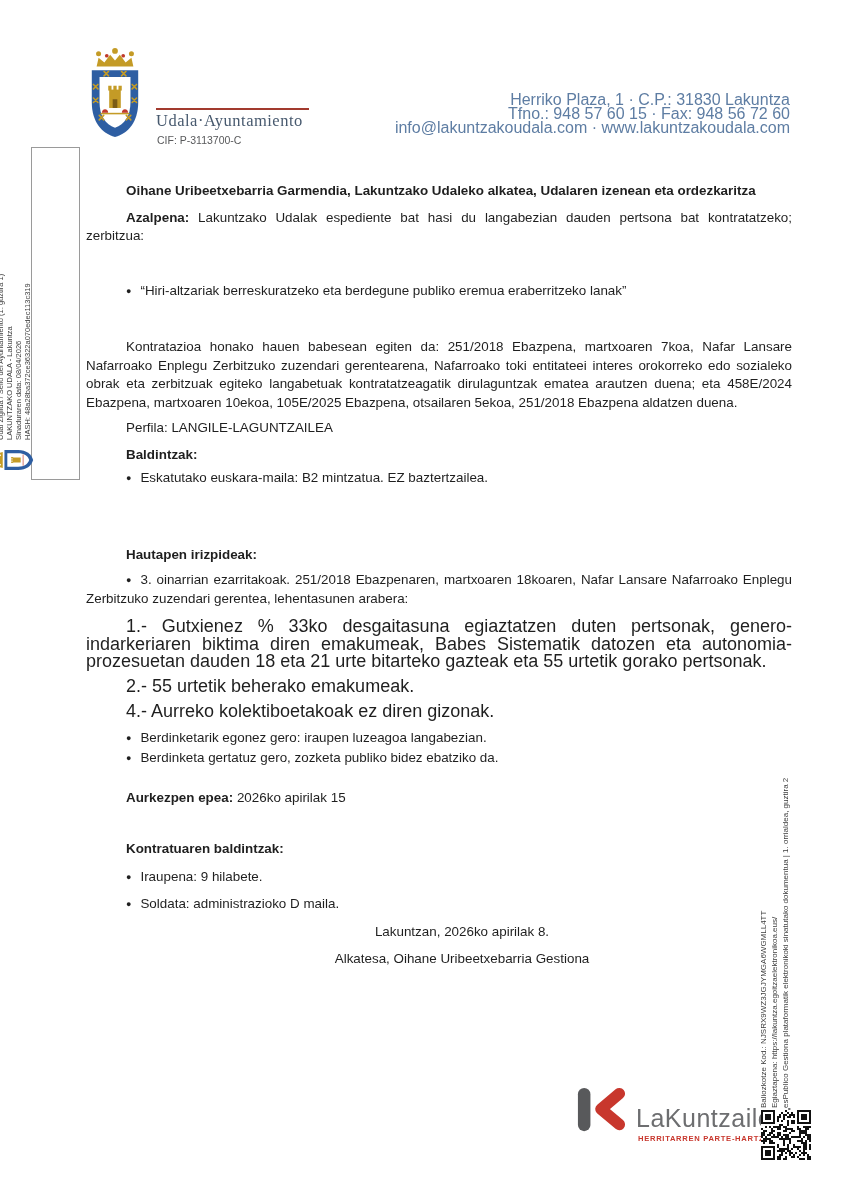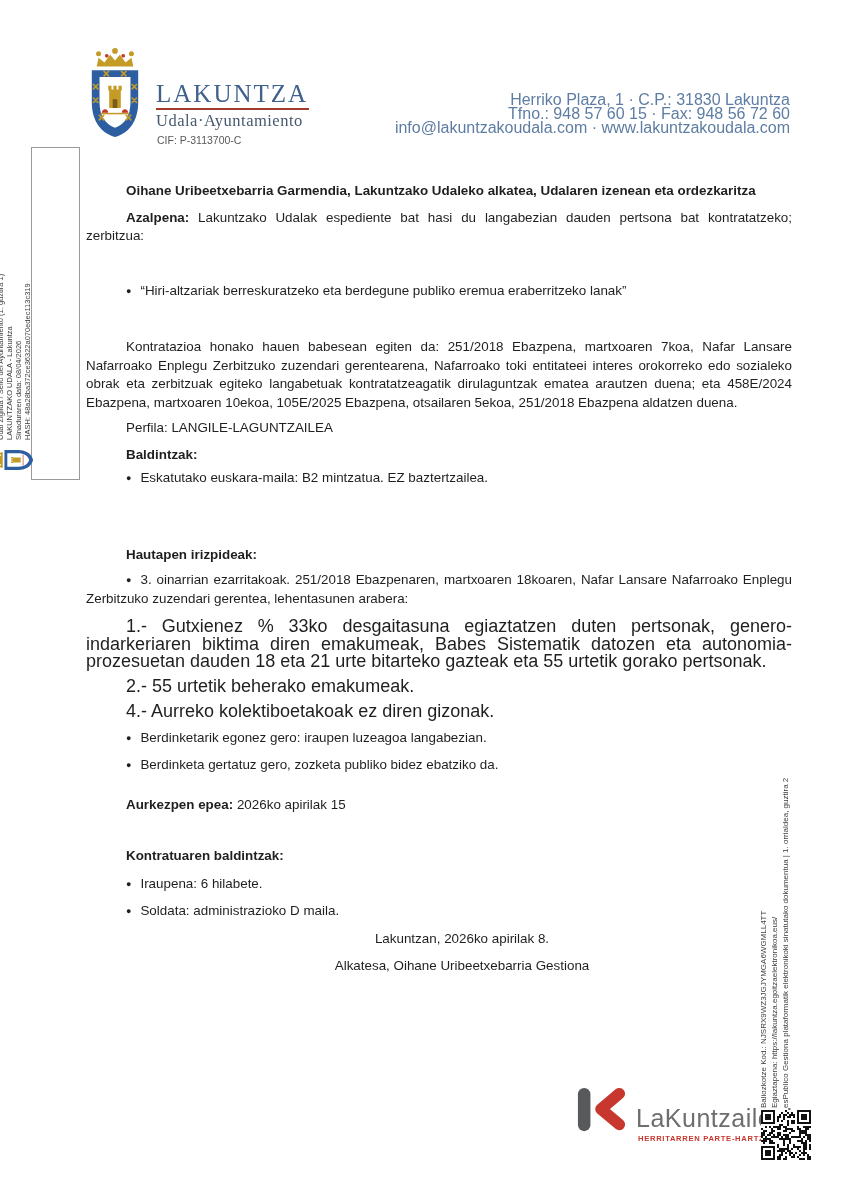--- a/index.html
+++ b/index.html
@@ -75,21 +75,20 @@
         <rect x="23" y="41" width="3.4" height="5"></rect>
         <rect x="28.3" y="41" width="3.4" height="5"></rect>
         <rect x="33.6" y="41" width="3.4" height="5"></rect>
         <rect x="15" y="69" width="30" height="1.6"></rect>
       </g>
       <rect x="27.6" y="55" width="4.8" height="9" fill="#7a5c16"></rect>
       <path d="M16.5 69 c0 -2 1.2 -3.6 3.2 -3.6 2 0 3.2 1.6 3.2 3.6 Z" fill="var(--shield-red)"></path>
       <path d="M37.1 69 c0 -2 1.2 -3.6 3.2 -3.6 2 0 3.2 1.6 3.2 3.6 Z" fill="var(--shield-red)"></path>
     </svg>
   </div>
-  <div class="wordmark">LAKUNTZA</div>
   <div class="red-rule"></div>
   <div class="subtitle">Udala·Ayuntamiento</div>
   <div class="cif">CIF: P-3113700-C</div>
   <div class="contact">
     <div>Herriko Plaza, 1 · C.P.: 31830 Lakuntza</div>
     <div>Tfno.: 948 57 60 15 · Fax: 948 56 72 60</div>
     <div>info@lakuntzakoudala.com · www.lakuntzakoudala.com</div>
   </div>
 
   <div class="seal-box"></div>
@@ -134,27 +133,27 @@
     <p class="ind" style="margin-top:58px"><span class="hd">Hautapen irizpideak:</span></p>
 
     <p class="ind" style="margin-top:7px"><span class="blt">●</span><span>3. oinarrian ezarritakoak. 251/2018 Ebazpenaren, martxoaren 18koaren, Nafar Lansare Nafarroako Enplegu Zerbitzuko zuzendari gerentea, lehentasunen arabera:</span></p>
 
     <p class="ind small" style="margin-top:10px">1.- Gutxienez % 33ko desgaitasuna egiaztatzen duten pertsonak, genero-indarkeriaren biktima diren emakumeak, Babes Sistematik datozen eta autonomia-prozesuetan dauden 18 eta 21 urte bitarteko gazteak eta 55 urtetik gorako pertsonak.</p>
     <p class="ind small" style="margin-top:7px">2.- 55 urtetik beherako emakumeak.</p>
     <p class="ind small" style="margin-top:8px">4.- Aurreko kolektiboetakoak ez diren gizonak.</p>
 
     <p class="ind" style="margin-top:8px"><span class="blt">●</span><span>Berdinketarik egonez gero: iraupen luzeagoa langabezian.</span></p>
 
-    <p class="ind" style="margin-top:9px"><span class="blt">●</span><span>Berdinketa gertatuz gero, zozketa publiko bidez ebatziko da.</span></p>
+    <p class="ind" style="margin-top:2px"><span class="blt">●</span><span>Berdinketa gertatuz gero, zozketa publiko bidez ebatziko da.</span></p>
 
     <p class="ind" style="margin-top:21px"><span class="hd">Aurkezpen epea:</span><span> 2026ko apirilak 15</span></p>
 
     <p class="ind" style="margin-top:33px"><span class="hd">Kontratuaren baldintzak:</span></p>
 
-    <p class="ind" style="margin-top:9px"><span class="blt">●</span><span>Iraupena: 6 hilabete.</span></p>
+    <p class="ind" style="margin-top:9px"><span class="blt">●</span><span>Iraupena: 9 hilabete.</span></p>
 
     <p class="ind" style="margin-top:9px"><span class="blt">●</span><span>Soldata: administrazioko D maila.</span></p>
 
     <p class="ctr" style="margin-top:9px">Lakuntzan, 2026ko apirilak 8.</p>
     <p class="ctr" style="margin-top:9px">Alkatesa, Oihane Uribeetxebarria Gestiona</p>
   </div>
 
   <div class="kmark">
     <svg width="50" height="48" viewBox="0 0 52 48">
       <rect x="2" y="1" width="13" height="45" rx="6.5" fill="#58595b"></rect>

